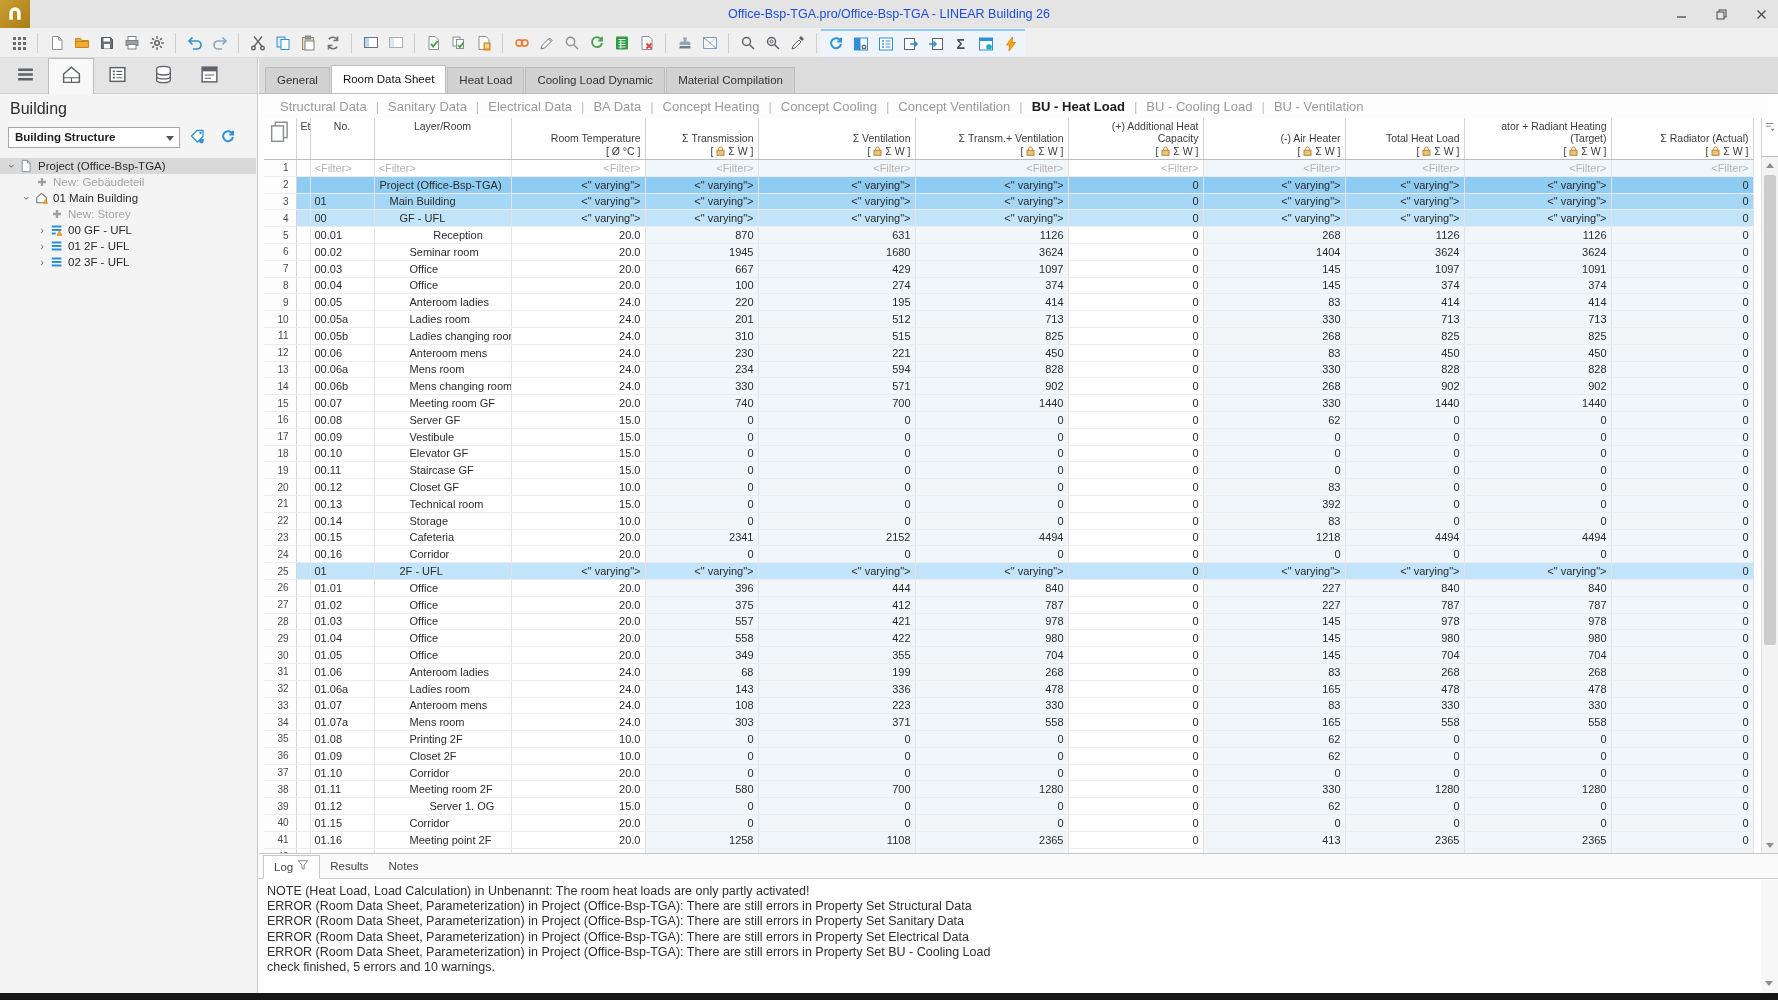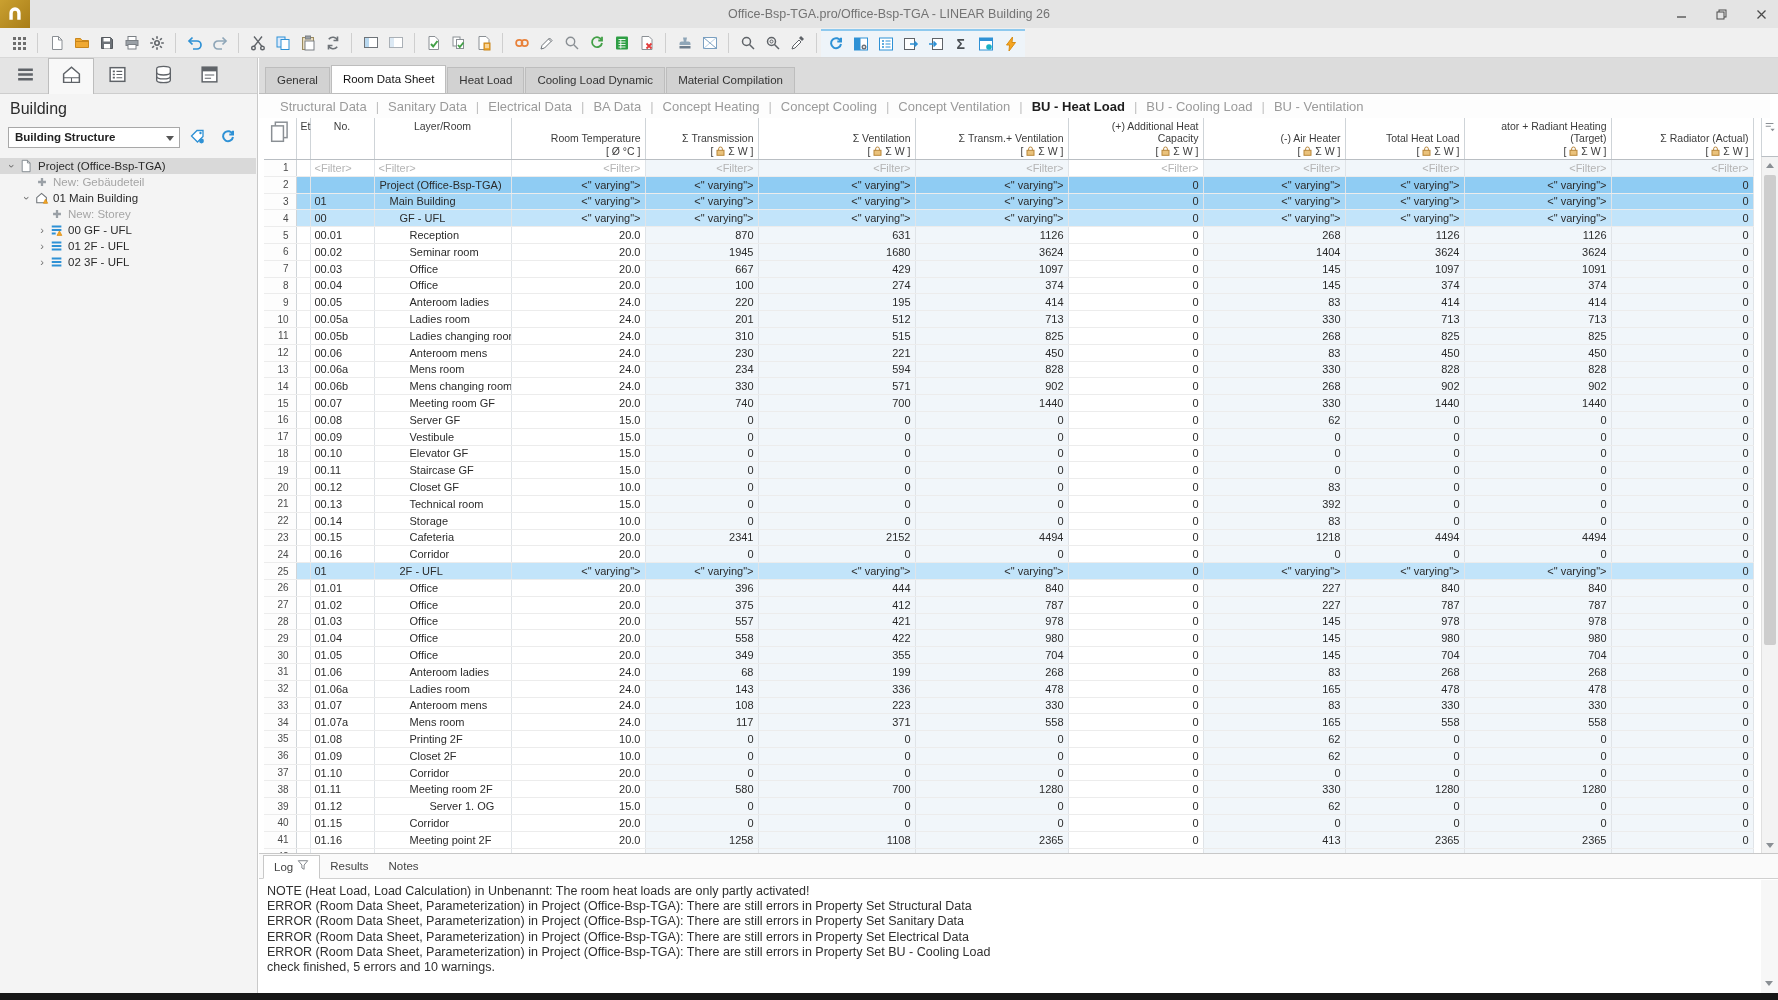--- a/index.html
+++ b/index.html
@@ -4,21 +4,21 @@
 <style>
   html,body{margin:0;padding:0;background:#333;}
   *{box-sizing:border-box;}
   #app{position:relative;width:1778px;height:1000px;background:#fff;overflow:hidden;
        font-family:"Liberation Sans","DejaVu Sans",sans-serif;color:#2b2b2b;}
   
   #titlebar{position:absolute;left:0;top:0;width:100%;height:28px;background:#e4e4e4;}
   #logo{position:absolute;left:0;top:0;width:30px;height:28px;background:linear-gradient(135deg,#caa030,#a87d18);
         display:flex;align-items:center;justify-content:center;}
   #win-title{position:absolute;left:0;right:0;top:0;height:28px;line-height:28px;text-align:center;
-        font-size:12.5px;color:#737373;}
+        font-size:12.5px;color:#1d4ed8;}
   #win-controls{position:absolute;right:8px;top:0;height:28px;display:flex;align-items:center;gap:22px;}
   .winbtn{width:18px;height:18px;display:flex;align-items:center;justify-content:center;color:#4a4a4a;
         font-size:14px;cursor:default;}
   
   #toolbar{position:absolute;left:0;top:28px;width:100%;height:30px;background:#f0f0f0;
         border-bottom:1px solid #d8d8d8;display:flex;align-items:center;padding-left:4px;}
   .tbgroup{display:flex;align-items:center;height:28px;padding:0 2px;}
   .tbgroup.active{border-top:2px solid #8ec9ee;background:#eef4f9;height:28px;}
   .tbsep{width:1px;height:20px;background:#cfcfcf;margin:0 4px;}
   .tbi{width:25px;height:24px;display:flex;align-items:center;justify-content:center;border-radius:2px;}
@@ -693,21 +693,21 @@
               <td class="num">0</td>
               <td class="num">&lt;" varying"&gt;</td>
               <td class="num">&lt;" varying"&gt;</td>
               <td class="num">&lt;" varying"&gt;</td>
               <td class="num">0</td>
             </tr>
             <tr>
               <td class="rn">5</td>
               <td></td>
               <td>00.01</td>
-              <td style="padding-left: 35px;">Reception</td>
+              <td style="padding-left: 35px; text-align: center;">Reception</td>
               <td class="num">20.0</td>
               <td class="num">870</td>
               <td class="num">631</td>
               <td class="num">1126</td>
               <td class="num">0</td>
               <td class="num">268</td>
               <td class="num">1126</td>
               <td class="num">1126</td>
               <td class="num">0</td>
             </tr>
@@ -1130,21 +1130,21 @@
               <td class="num">330</td>
               <td class="num">330</td>
               <td class="num">0</td>
             </tr>
             <tr>
               <td class="rn">34</td>
               <td></td>
               <td>01.07a</td>
               <td style="padding-left: 35px;">Mens room</td>
               <td class="num">24.0</td>
-              <td class="num">117</td>
+              <td class="num">303</td>
               <td class="num">371</td>
               <td class="num">558</td>
               <td class="num">0</td>
               <td class="num">165</td>
               <td class="num">558</td>
               <td class="num">558</td>
               <td class="num">0</td>
             </tr>
             <tr>
               <td class="rn">35</td>

